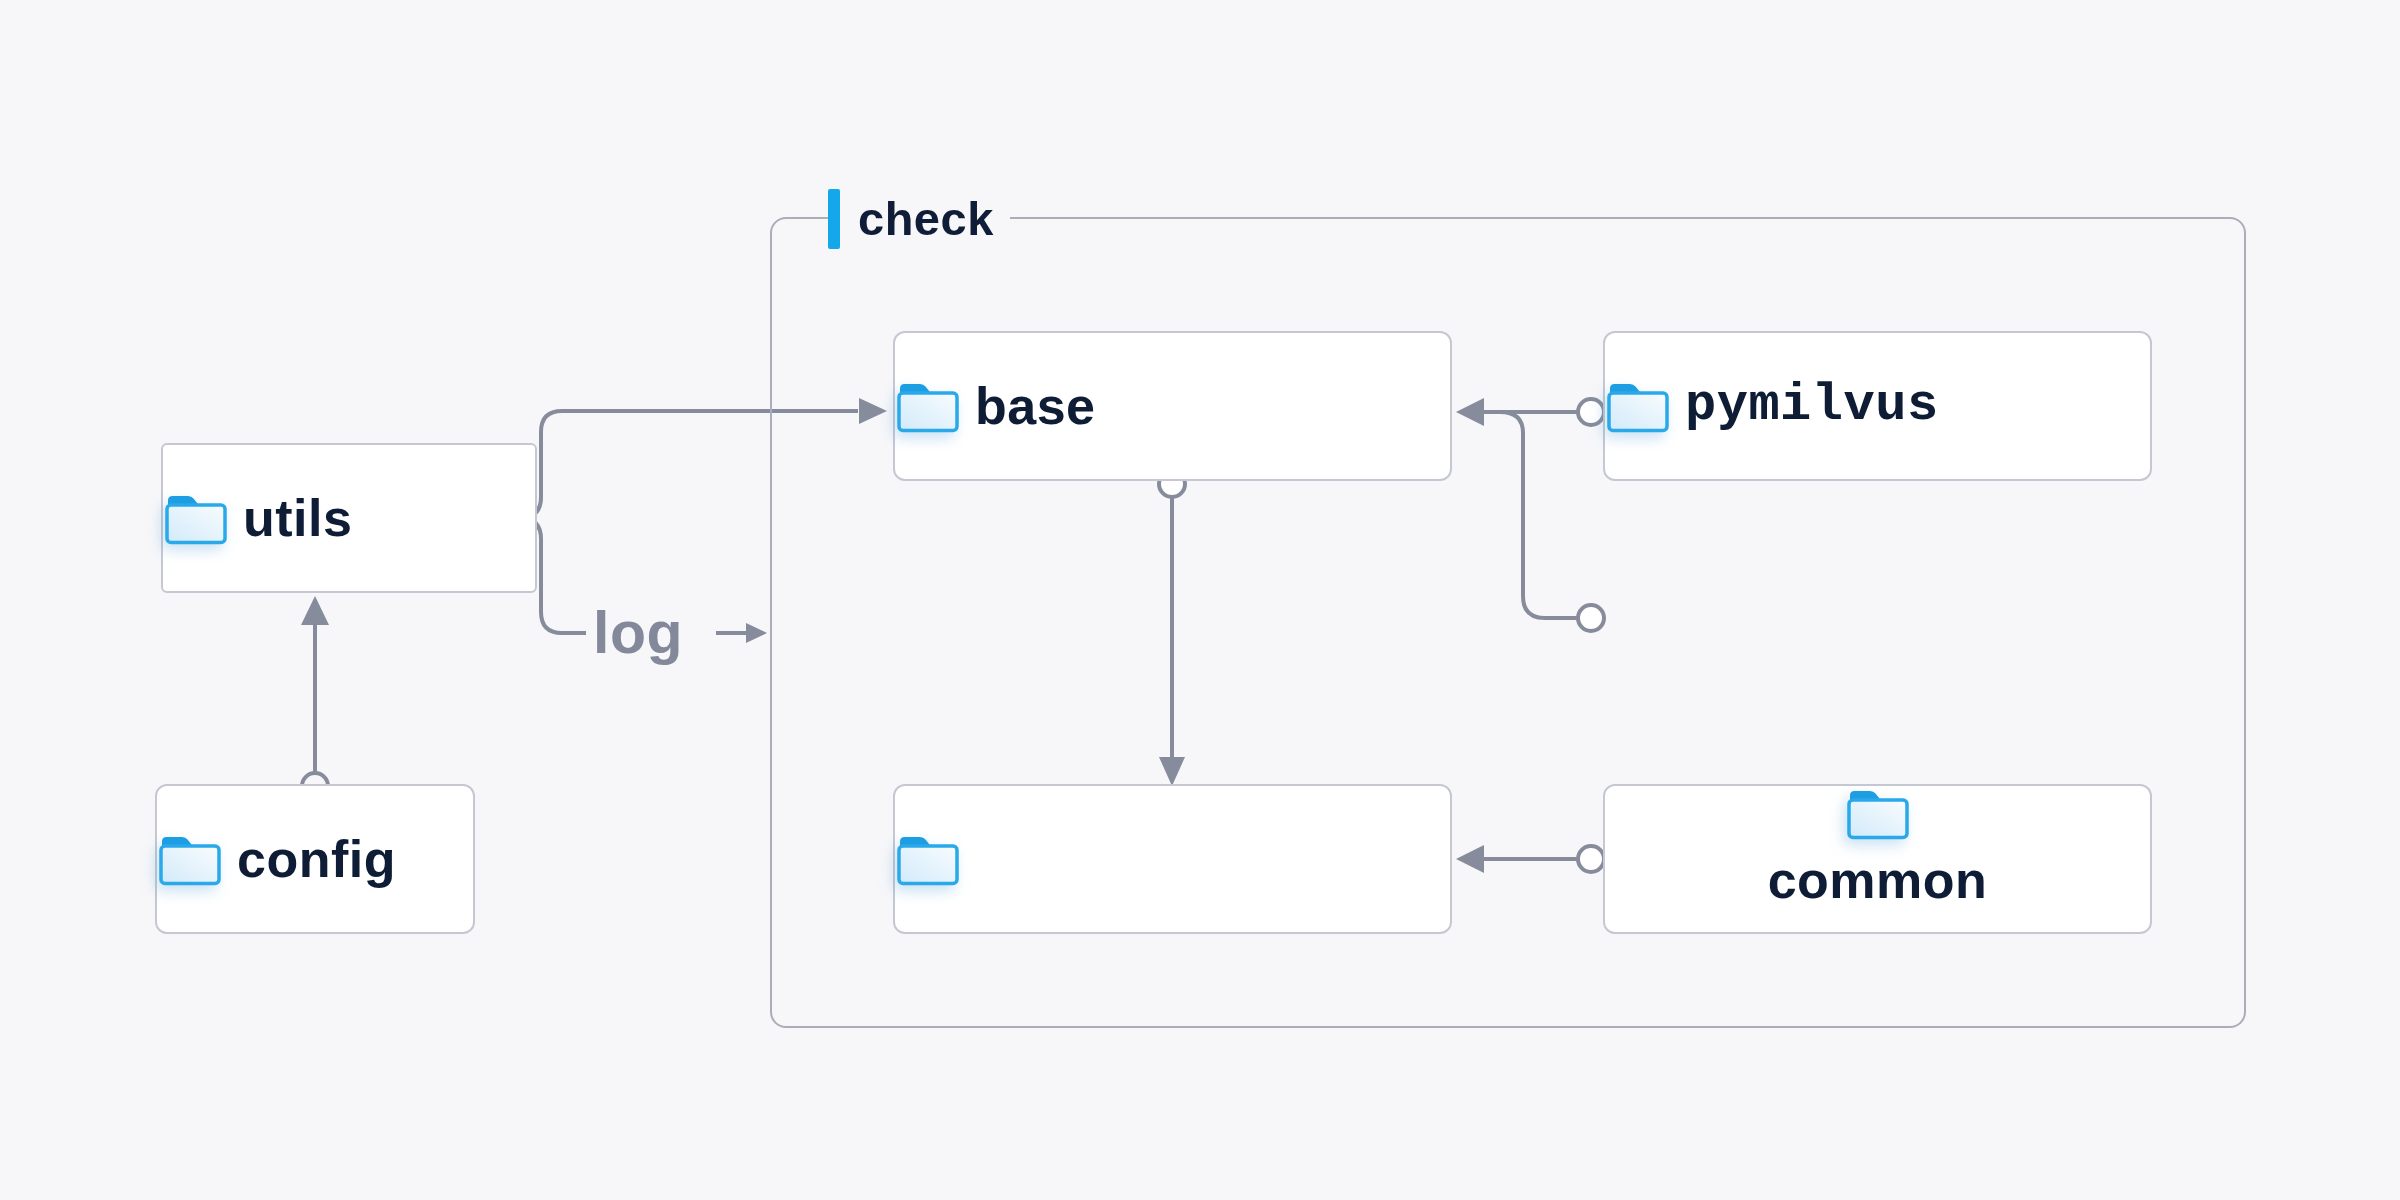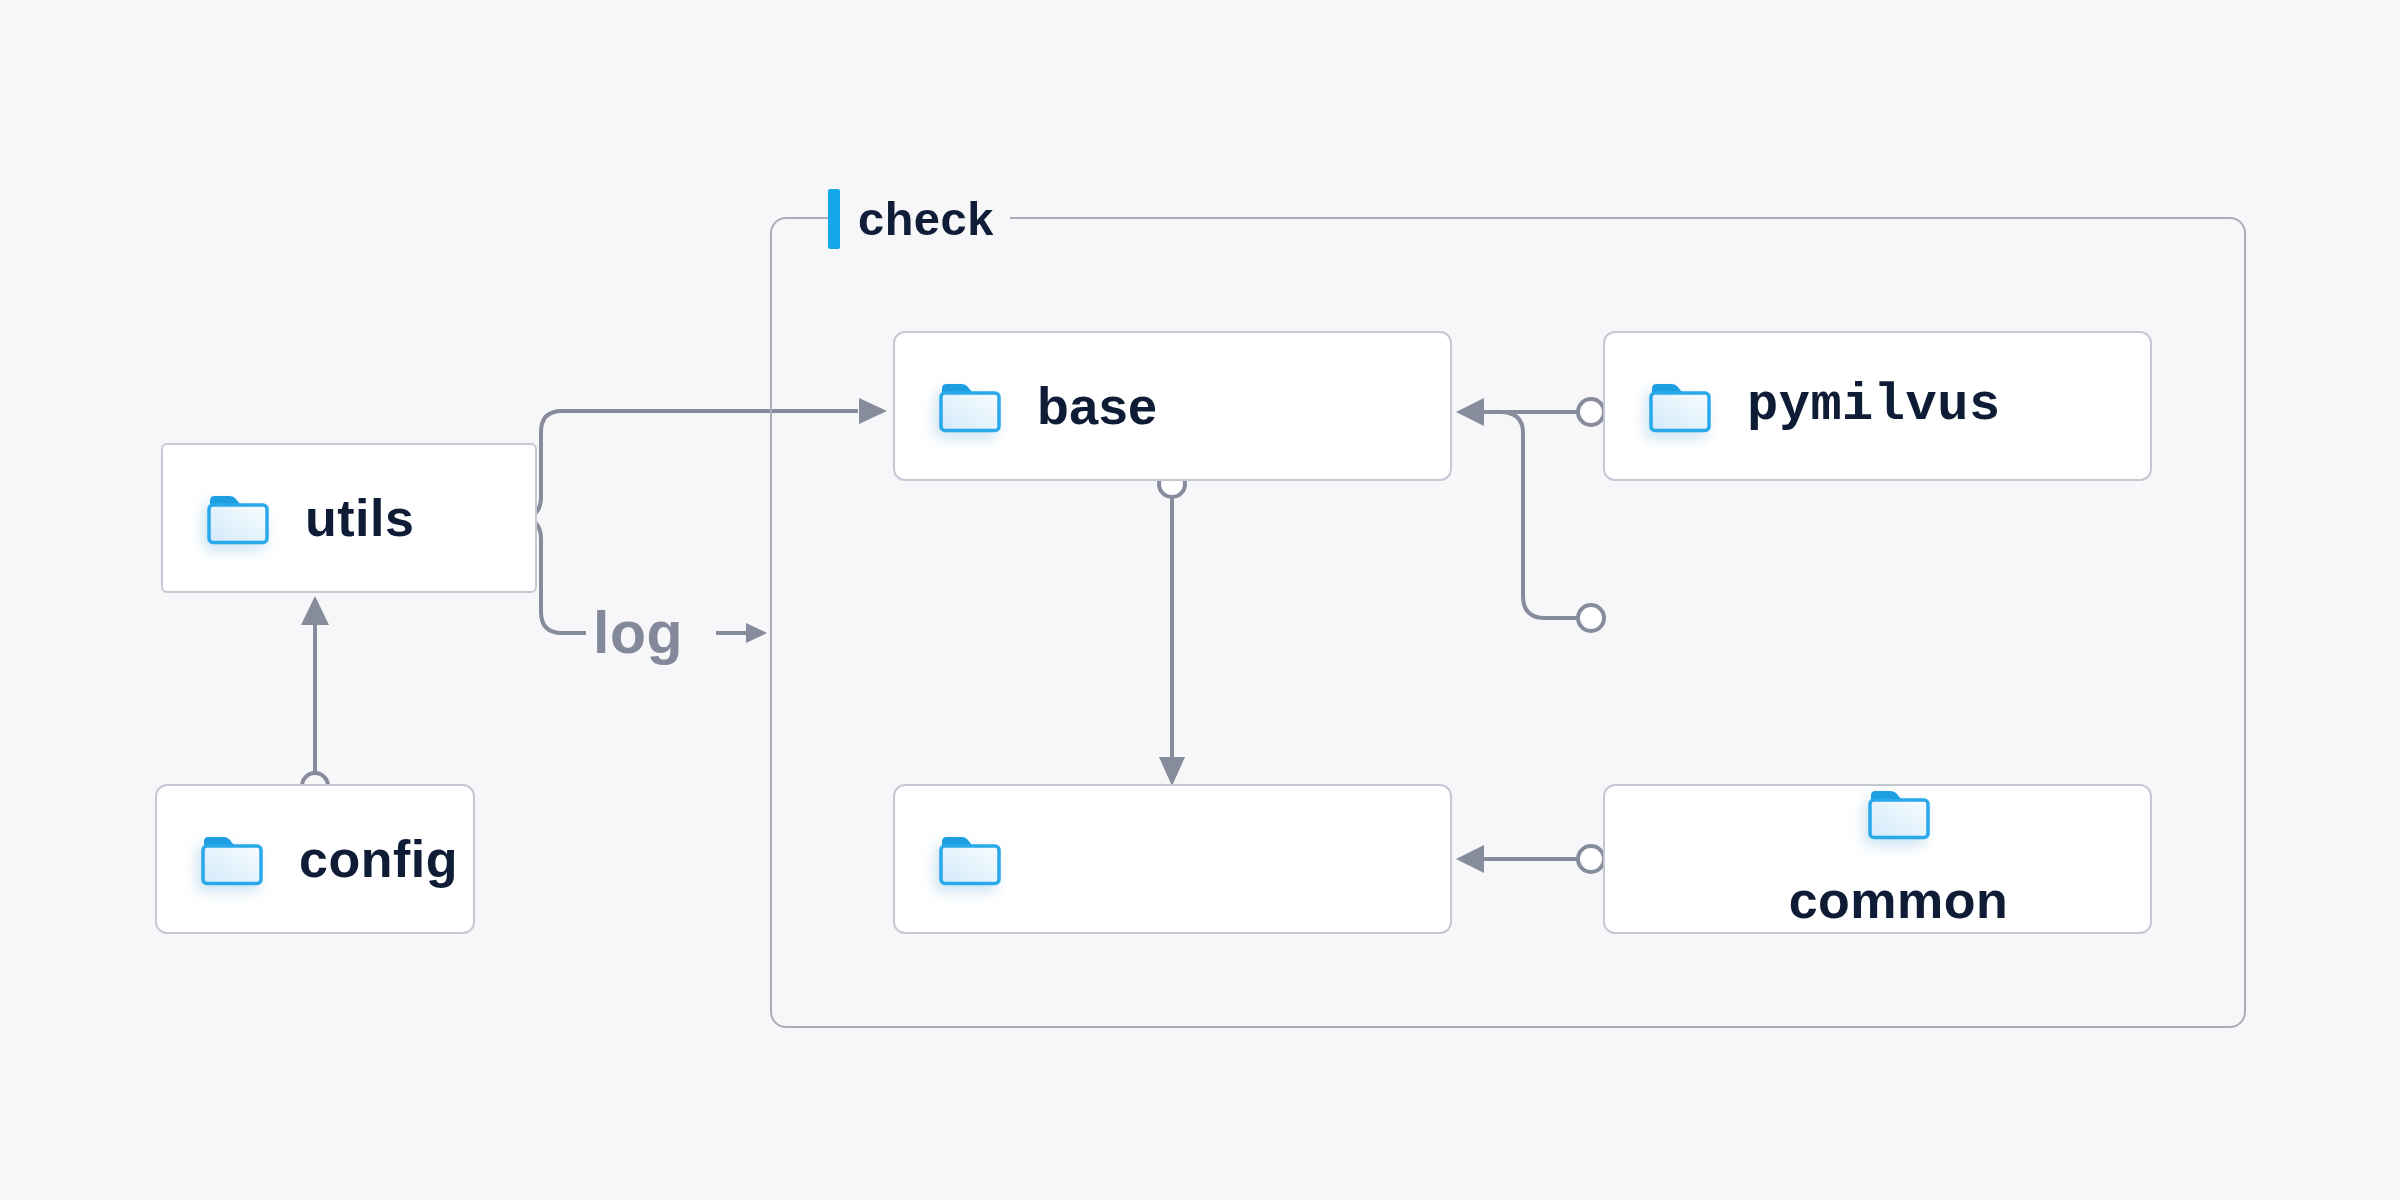--- a/index.html
+++ b/index.html
@@ -59,22 +59,21 @@
   }
   .node {
     position: absolute;
     height: 150px;
     background: #ffffff;
     border: 2px solid #c5c8d2;
     border-radius: 12px;
     box-sizing: border-box;
     display: flex;
     align-items: center;
-    padding-left: 42px;
-    gap: 34px;
+    gap: 14px;
   }
   .node .label {
     font-size: 52px;
     font-weight: 700;
     color: #0e1c36;
     letter-spacing: 0.5px;
     line-height: 1;
     white-space: nowrap;
   }
   .folder {

